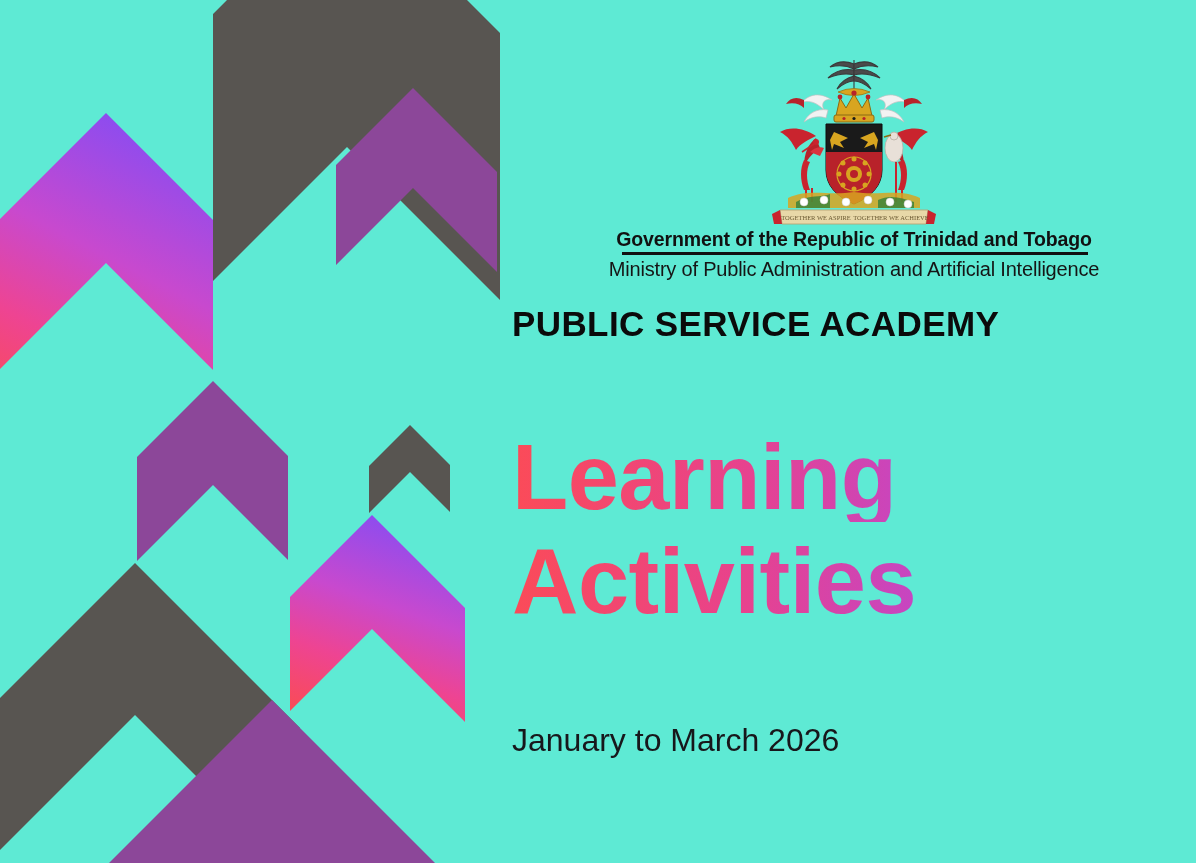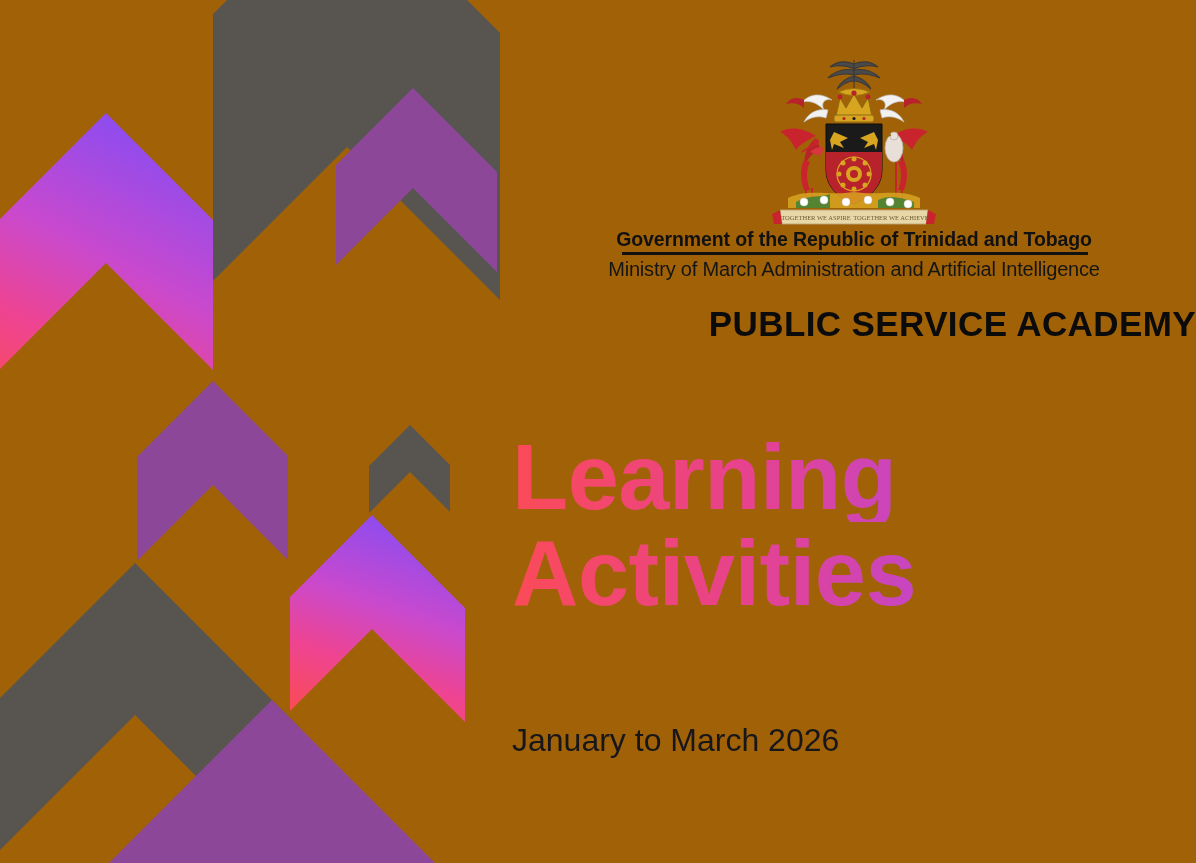--- a/index.html
+++ b/index.html
@@ -12,21 +12,21 @@
     height: 863px;
     overflow: hidden;
     font-family: "Liberation Sans", sans-serif;
     position: relative;
   }
   #page {
     position: absolute;
     inset: 0;
     width: 1196px;
     height: 863px;
-    background: #a16207;
+    background: #5eead4;
   }
 
   
   #chevron-art {
     position: absolute;
     left: 0;
     top: 0;
     width: 512px;
     height: 863px;
   }
@@ -87,21 +87,21 @@
     font-weight: normal;
     color: #151515;
     letter-spacing: -0.2px;
     white-space: nowrap;
   }
   #academy-line {
     position: absolute;
     left: 0;
     top: 304px;
     width: 684px;
-    text-align: right;
+    text-align: left;
     font-size: 35px;
     font-weight: bold;
     color: #0b0b0b;
     letter-spacing: 0.4px;
     white-space: nowrap;
   }
 
   
   #title-block {
     position: absolute;
@@ -115,21 +115,21 @@
     font-weight: bold;
     line-height: 0.98;
     letter-spacing: -0.5px;
     white-space: nowrap;
     background-image: linear-gradient(90deg, #FB4B58 0%, #E7428E 34%, #C246C8 62%, #8140EA 88%, #7A3DE8 100%);
     -webkit-background-clip: text;
     background-clip: text;
     color: transparent;
     -webkit-text-fill-color: transparent;
   }
-  #title-line-2 { margin-top: 6px; }
+  #title-line-2 { margin-top: 14px; }
 
   
   #date-line {
     position: absolute;
     left: 0;
     top: 722px;
     width: 684px;
     text-align: left;
     font-size: 32px;
     color: #17171b;
@@ -287,21 +287,21 @@
           <path d="M22 158 L14 162 L16 172 L24 172 Z" fill="#C9242E"></path>
           <path d="M170 158 L178 162 L176 172 L168 172 Z" fill="#C9242E"></path>
           <text x="58" y="168" font-family="Liberation Serif, serif" font-size="6.5" fill="#6b5a33" text-anchor="middle">TOGETHER WE ASPIRE</text>
           <text x="133" y="168" font-family="Liberation Serif, serif" font-size="6.5" fill="#6b5a33" text-anchor="middle">TOGETHER WE ACHIEVE</text>
         </g>
       </svg>
     </div>
 
     <div id="gov-line">Government of the Republic of Trinidad and Tobago</div>
     <div id="gov-rule"></div>
-    <div id="ministry-line">Ministry of March Administration and Artificial Intelligence</div>
+    <div id="ministry-line">Ministry of Public Administration and Artificial Intelligence</div>
     <div id="academy-line">PUBLIC SERVICE ACADEMY</div>
 
     <div id="title-block">
       <div class="title-line" id="title-line-1">Learning</div>
       <div class="title-line" id="title-line-2">Activities</div>
     </div>
 
     <div id="date-line">January to March 2026</div>
 
   </div>

